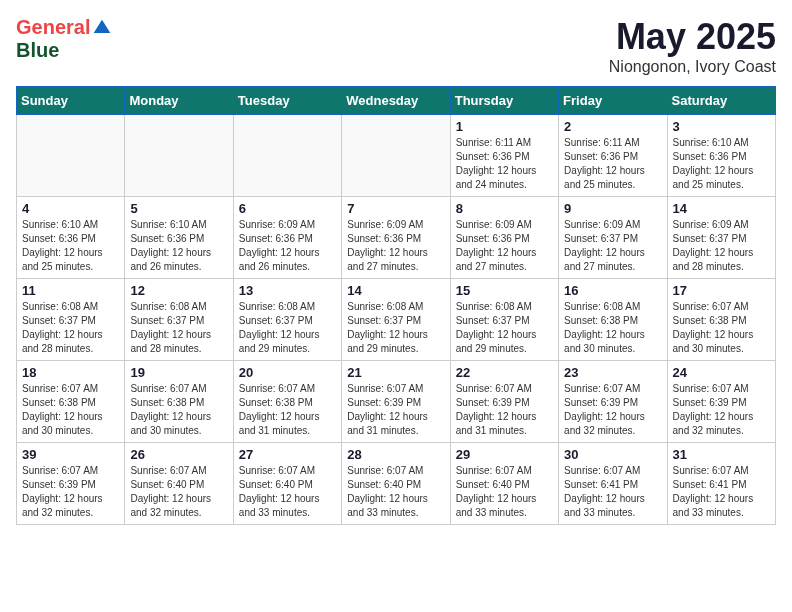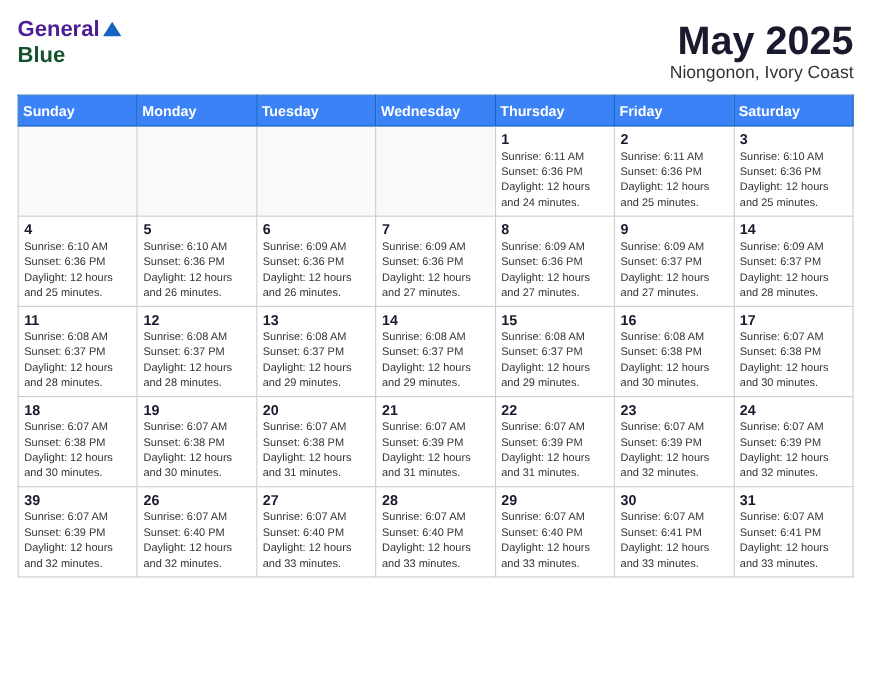--- a/index.html
+++ b/index.html
@@ -21,21 +21,21 @@
       flex-direction: column;
       align-items: flex-start;
     }
     .logo-text {
       display: flex;
       align-items: center;
     }
     .logo-general {
       font-size: 20px;
       font-weight: bold;
-      color: #4c1d95;
+      color: #ef4444;
     }
     .logo-blue {
       font-size: 20px;
       font-weight: bold;
       color: #14532d;
     }
     .logo-icon {
       width: 20px;
       height: 20px;
       margin-left: 2px;
@@ -52,21 +52,21 @@
       font-size: 16px;
       color: #333;
       text-align: right;
     }
     .calendar-table {
       width: 100%;
       border-collapse: collapse;
       table-layout: fixed;
     }
     .calendar-table th {
-      background-color: #3b82f6;
+      background-color: #0f766e;
       color: #fff;
       font-size: 13px;
       font-weight: bold;
       padding: 6px 4px;
       text-align: left;
       border: 1px solid #1565c0;
     }
     .calendar-table td {
       border: 1px solid #ccc;
       vertical-align: top;

